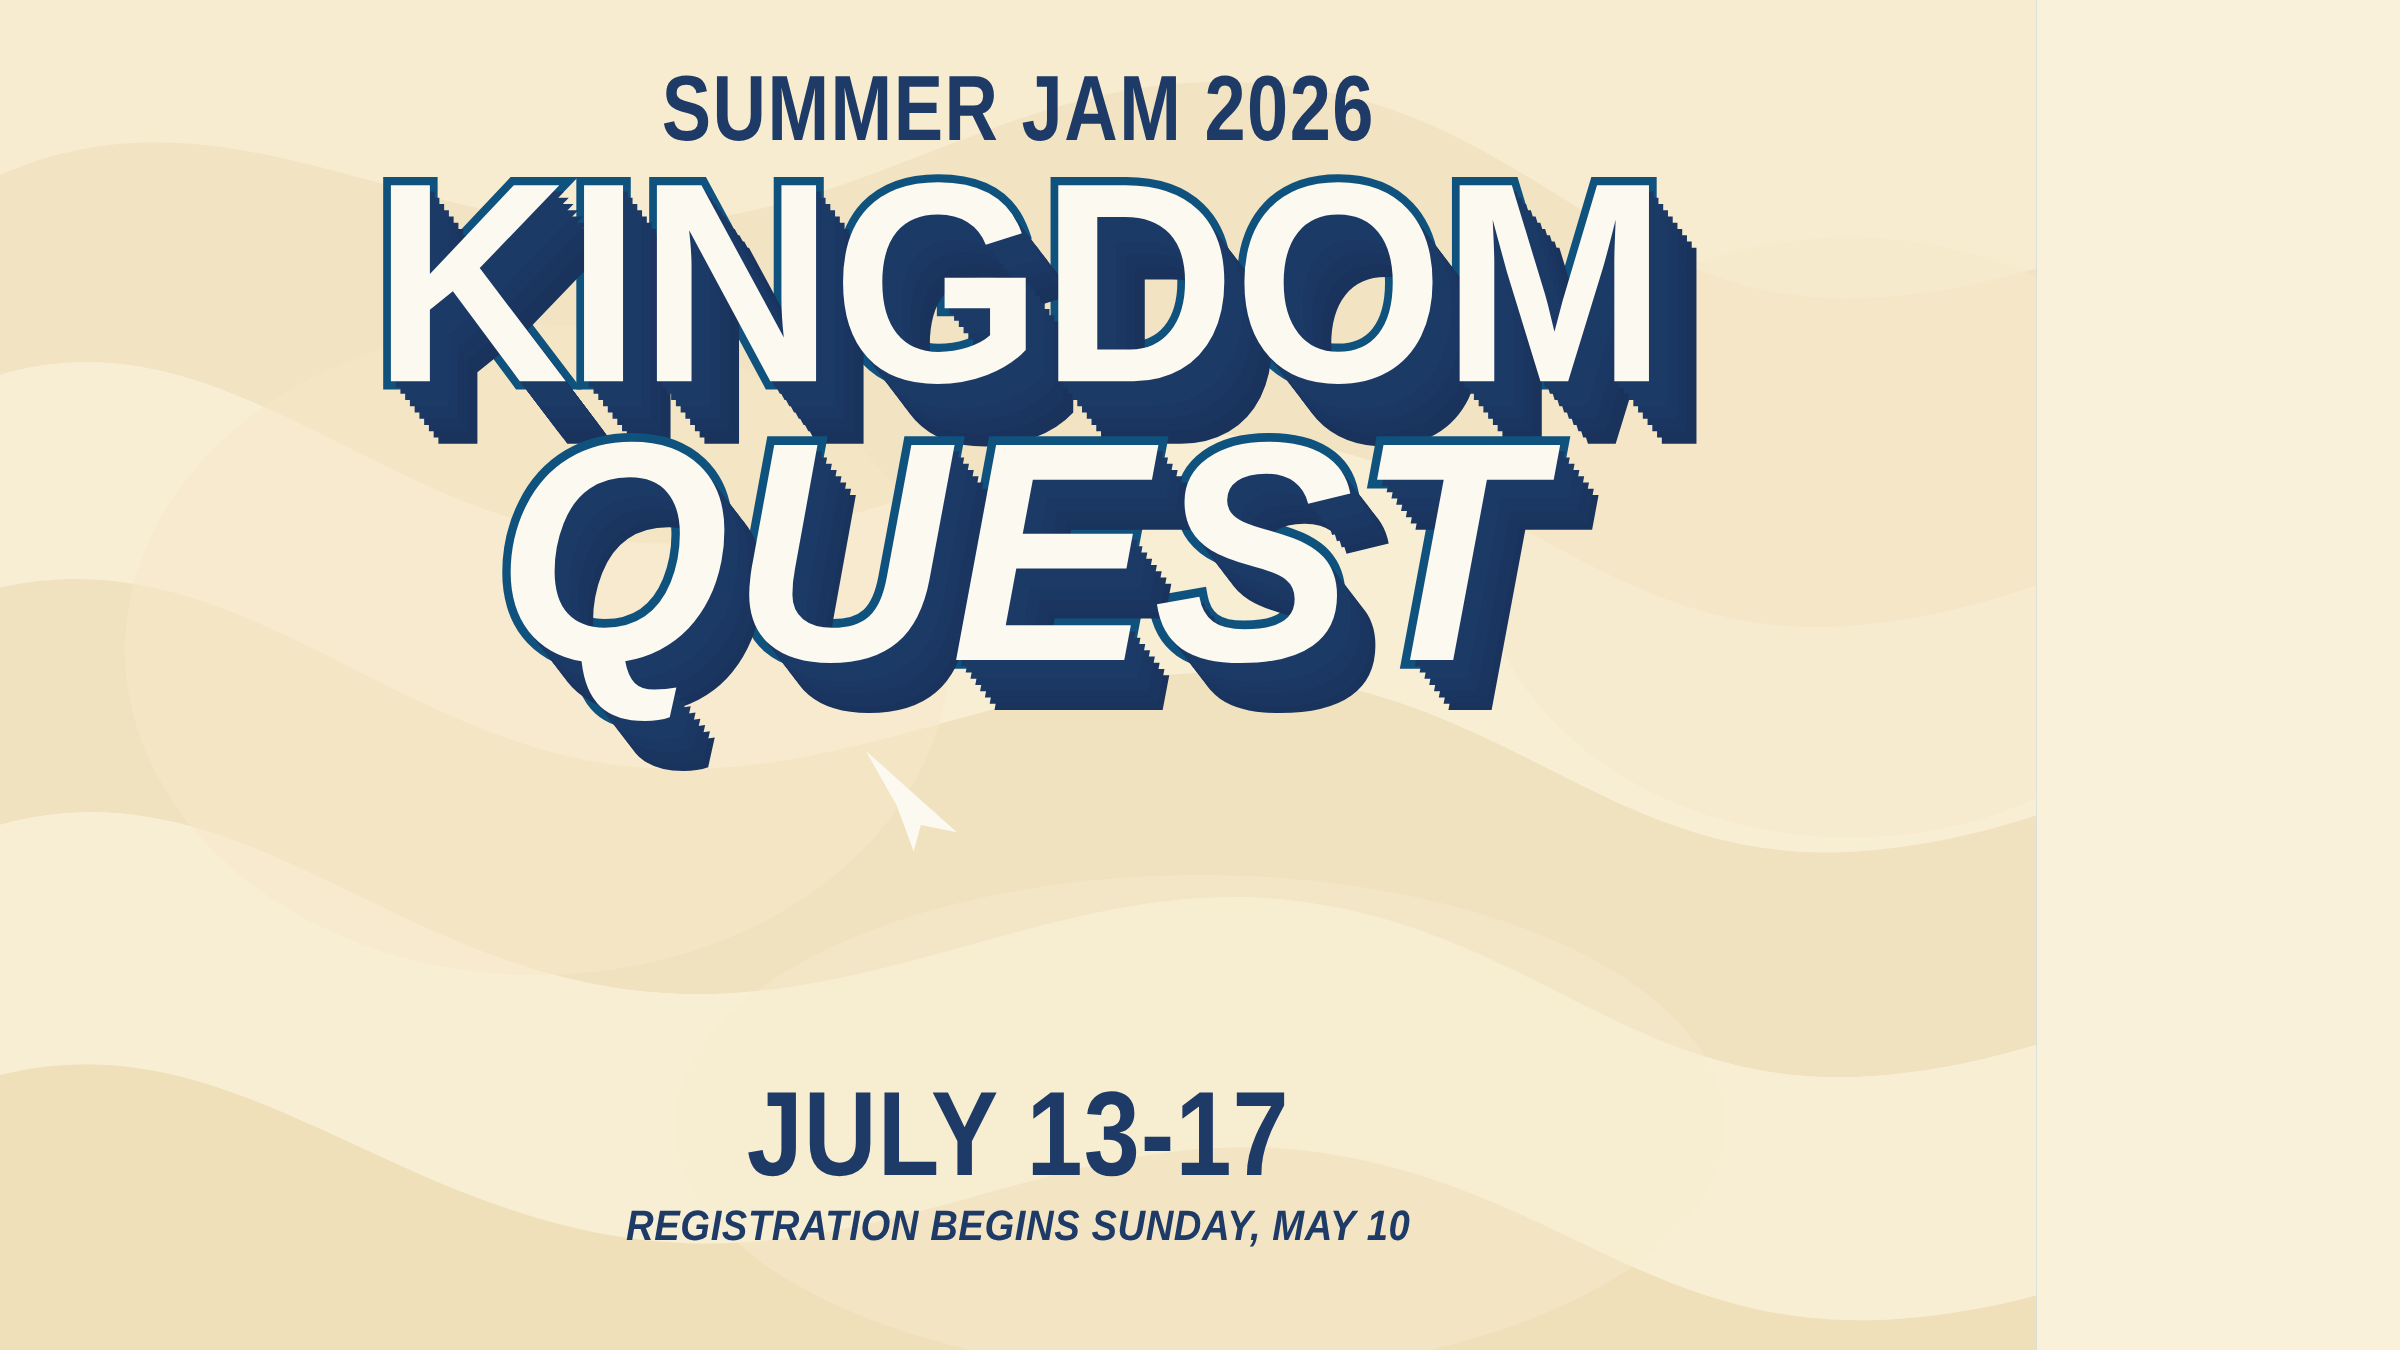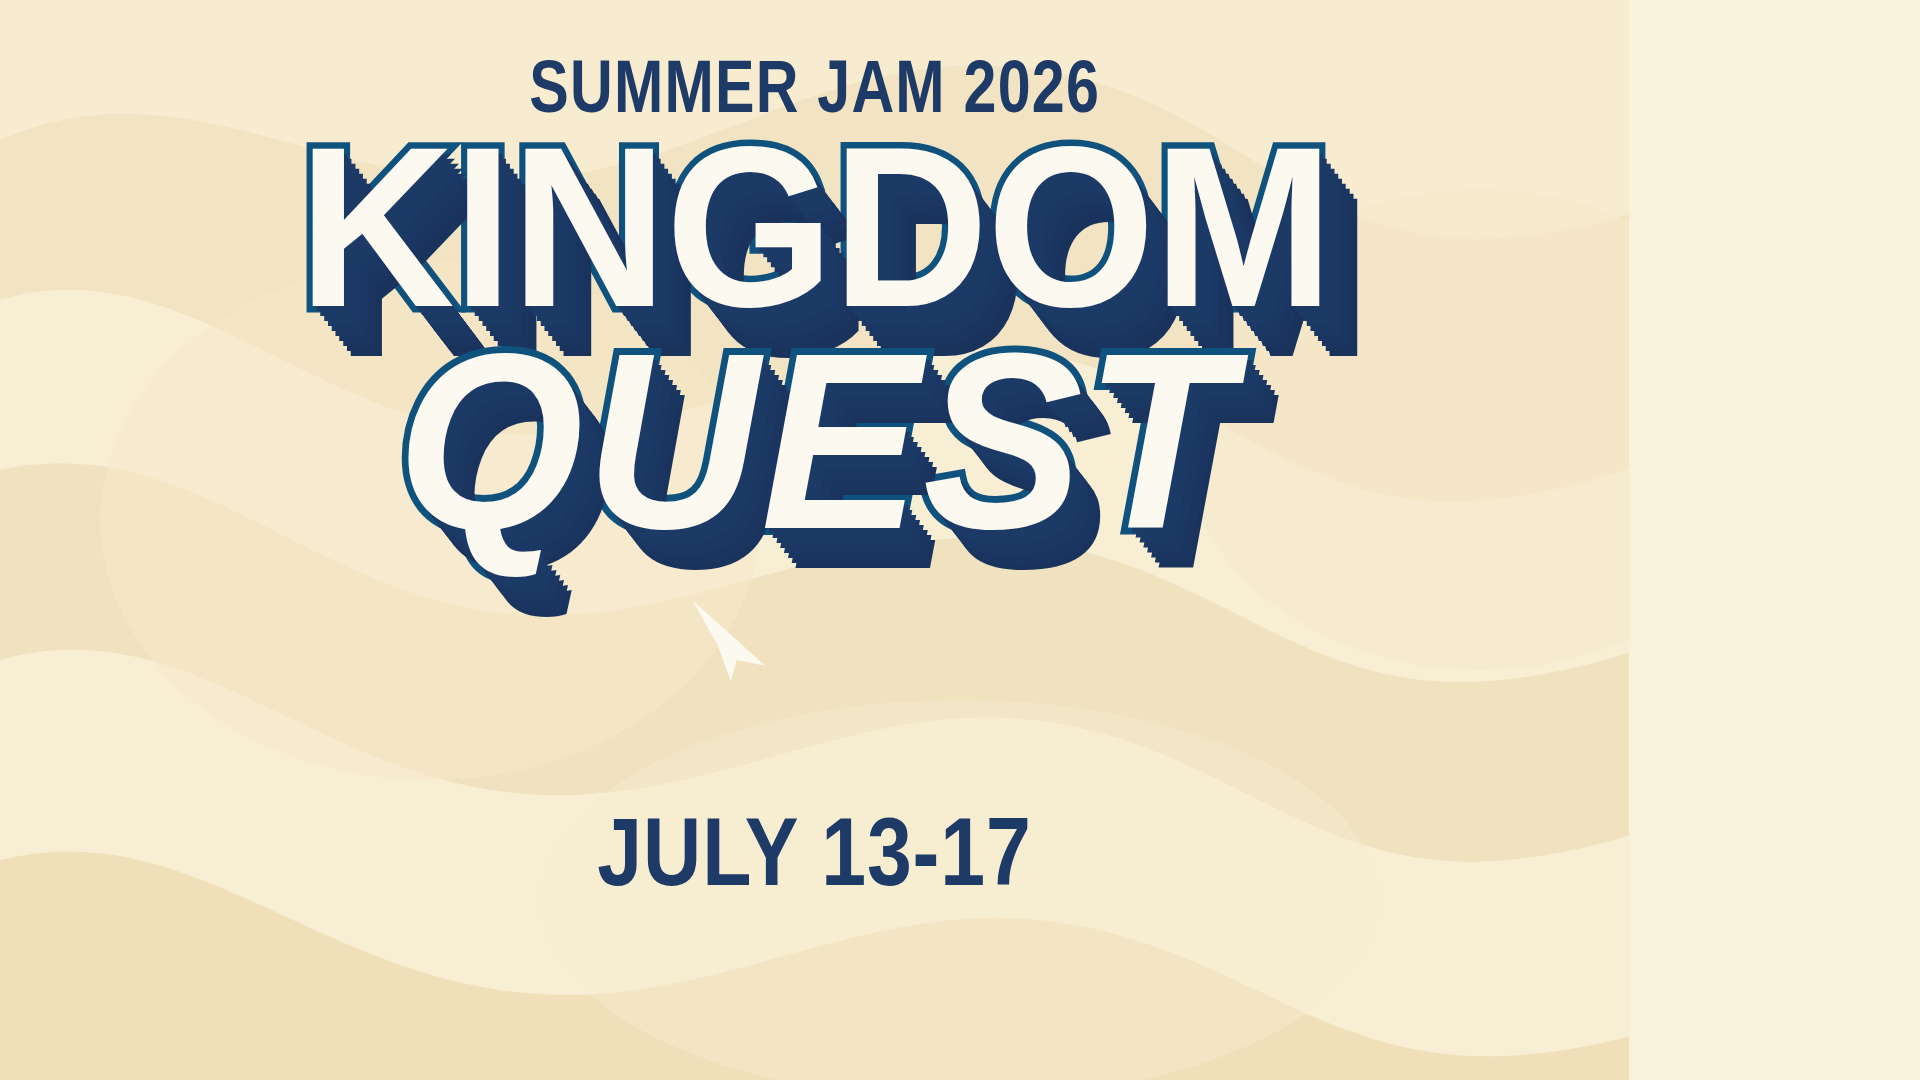--- a/index.html
+++ b/index.html
@@ -162,21 +162,21 @@
     transform: scaleX(0.94);
   }
   .tag-small {
     font-size: 0.80em;
     font-style: normal;
   }
 
   
   #dates {
     position: absolute;
-    top: 804px;
+    top: 860px;
     left: 0;
     width: 100%;
     text-align: center;
     font-size: 96px;
     font-weight: 700;
     color: #1e3a66;
     letter-spacing: 1px;
     line-height: 1;
     white-space: nowrap;
   }
@@ -229,14 +229,15 @@
       <svg id="q-needle" viewBox="0 0 100 100">
         <polygon points="12,12 88,80 58,74 52,96 38,58" fill="#fbf9f0"></polygon>
       </svg>
     </div>
 
   </div>
 
 
   <div id="dates"><span>JULY 13-17</span></div>
 
+  <div id="reg-note"><span>REGISTRATION BEGINS SUNDAY, MAY 10</span></div>
 
 </div>
 
 </body></html>

